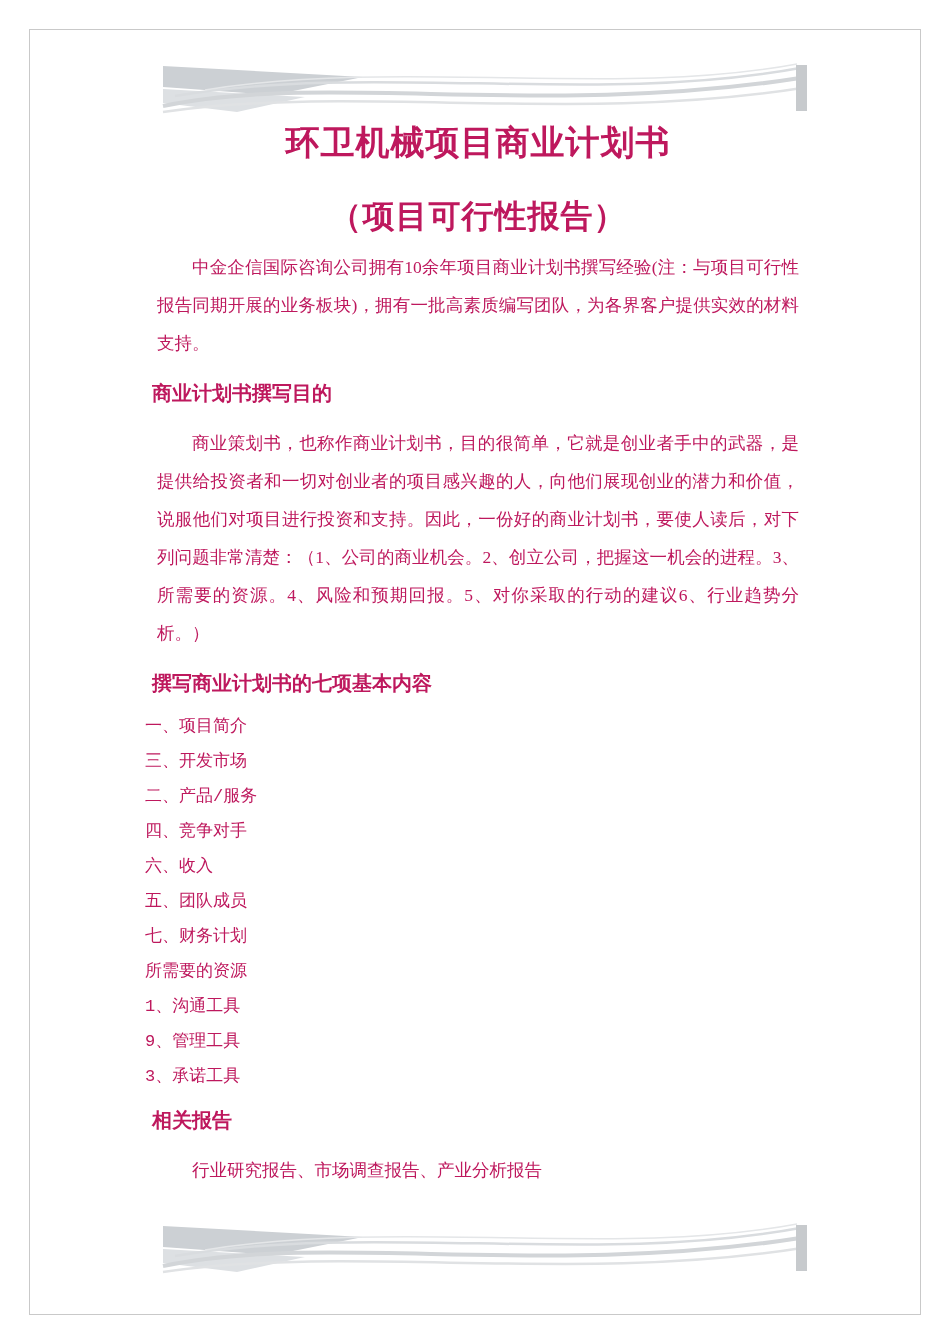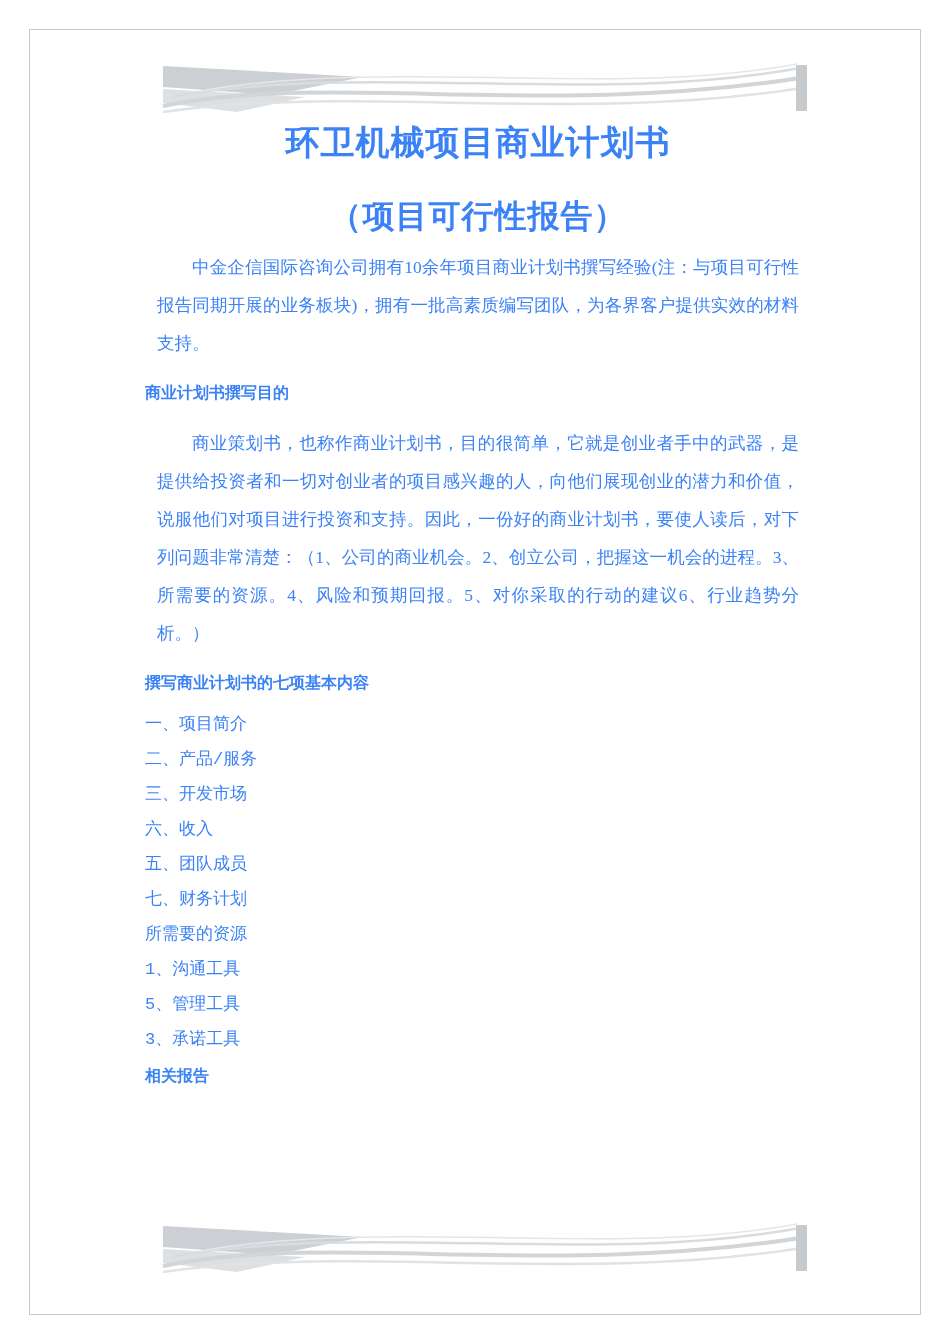--- a/index.html
+++ b/index.html
@@ -7,21 +7,21 @@
     padding: 0;
     background: #ffffff;
   }
   .page {
     position: relative;
     width: 950px;
     height: 1344px;
     background: #ffffff;
     overflow: hidden;
     font-family: "Liberation Serif", "DejaVu Serif", serif;
-    color: #3b82f6;
+    color: #be185d;
   }
   .frame {
     position: absolute;
     left: 29px;
     top: 29px;
     right: 29px;
     bottom: 29px;
     border: 1px solid #c9c9c9;
     pointer-events: none;
   }
@@ -60,24 +60,24 @@
   }
   p.body {
     margin: 12px;
     font-size: 17.5px;
     line-height: 38px;
     text-align: justify;
   }
   .indent { text-indent: 2em; }
   .intro { margin-top: 92px; }
   h2.heading {
-    margin: 0;
+    margin: 7px;
     font-family: "Liberation Sans", "DejaVu Sans", sans-serif;
     font-weight: bold;
-    font-size: 16px;
+    font-size: 20px;
     line-height: 38px;
   }
   .heading-purpose { margin-top: 24px; }
   .heading-contents { margin-top: 20px; }
   .heading-related { margin-top: 28px; }
   ul.plain-list {
     list-style: none;
     margin: 5px 0 0 0;
     padding: 0;
     font-family: Liberation Mono, monospace;
@@ -113,32 +113,34 @@
     <h1 class="doc-subtitle">（项目可行性报告）</h1>
 
     <p class="body indent intro">中金企信国际咨询公司拥有10余年项目商业计划书撰写经验(注：与项目可行性报告同期开展的业务板块)，拥有一批高素质编写团队，为各界客户提供实效的材料支持。</p>
 
     <h2 class="heading heading-purpose">商业计划书撰写目的</h2>
     <p class="body indent">商业策划书，也称作商业计划书，目的很简单，它就是创业者手中的武器，是提供给投资者和一切对创业者的项目感兴趣的人，向他们展现创业的潜力和价值，说服他们对项目进行投资和支持。因此，一份好的商业计划书，要使人读后，对下列问题非常清楚：（1、公司的商业机会。2、创立公司，把握这一机会的进程。3、所需要的资源。4、风险和预期回报。5、对你采取的行动的建议6、行业趋势分析。）</p>
 
     <h2 class="heading heading-contents">撰写商业计划书的七项基本内容</h2>
     <ul class="plain-list">
       <li>一、项目简介</li>
+      <li>三、开发市场</li>
       <li>二、产品/服务</li>
-      <li>三、开发市场</li>
+      <li>四、竞争对手</li>
       <li>六、收入</li>
       <li>五、团队成员</li>
       <li>七、财务计划</li>
       <li>所需要的资源</li>
       <li>1、沟通工具</li>
-      <li>5、管理工具</li>
+      <li>9、管理工具</li>
       <li>3、承诺工具</li>
     </ul>
 
     <h2 class="heading heading-related">相关报告</h2>
+    <p class="body indent">行业研究报告、市场调查报告、产业分析报告</p>
 
   </div>
 
   <div class="deco bottom">
     <svg width="667" height="52" viewBox="0 0 667 52" xmlns="http://www.w3.org/2000/svg">
       <polygon points="18,4 218,15 128,33 18,25" fill="#ccd0d4"></polygon>
       <polygon points="18,27 160,35 92,50 18,41" fill="#dde0e3"></polygon>
       <path d="M18,44 C180,10 400,56 655,16" fill="none" stroke="#d2d5d8" stroke-width="4"></path>
       <path d="M18,50 C210,22 430,62 657,26" fill="none" stroke="#e0e2e4" stroke-width="2.5"></path>
       <path d="M30,34 C230,0 450,44 655,6" fill="none" stroke="#d9dcdf" stroke-width="2.5"></path>

